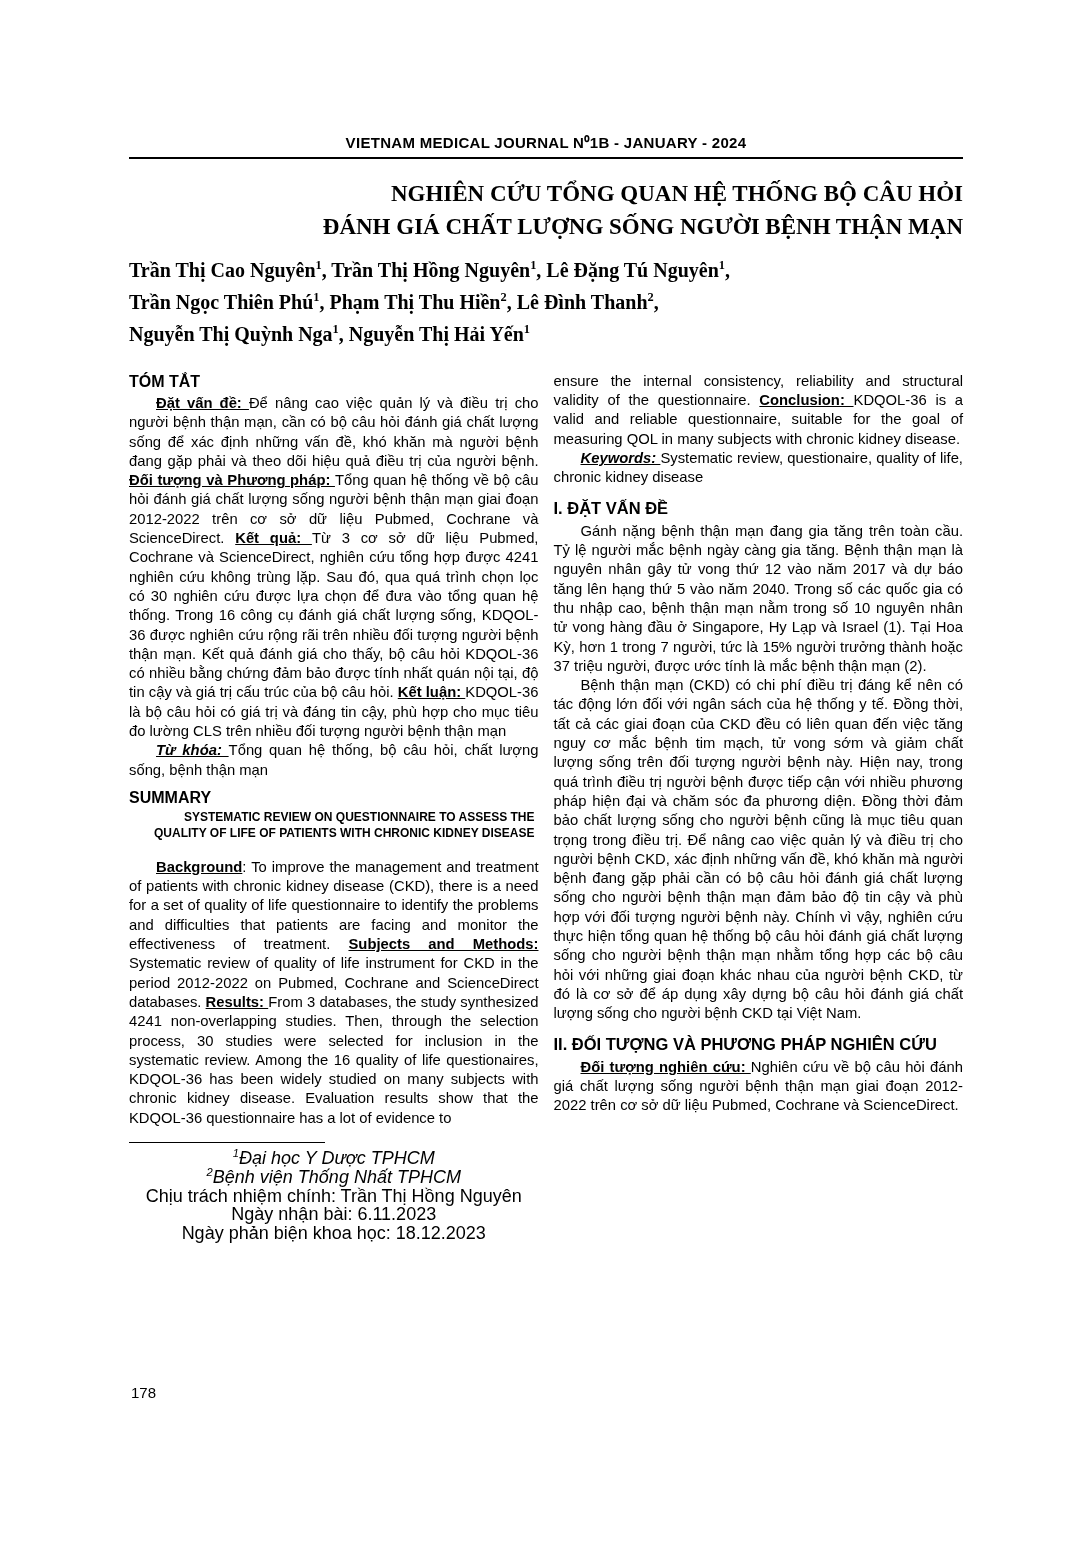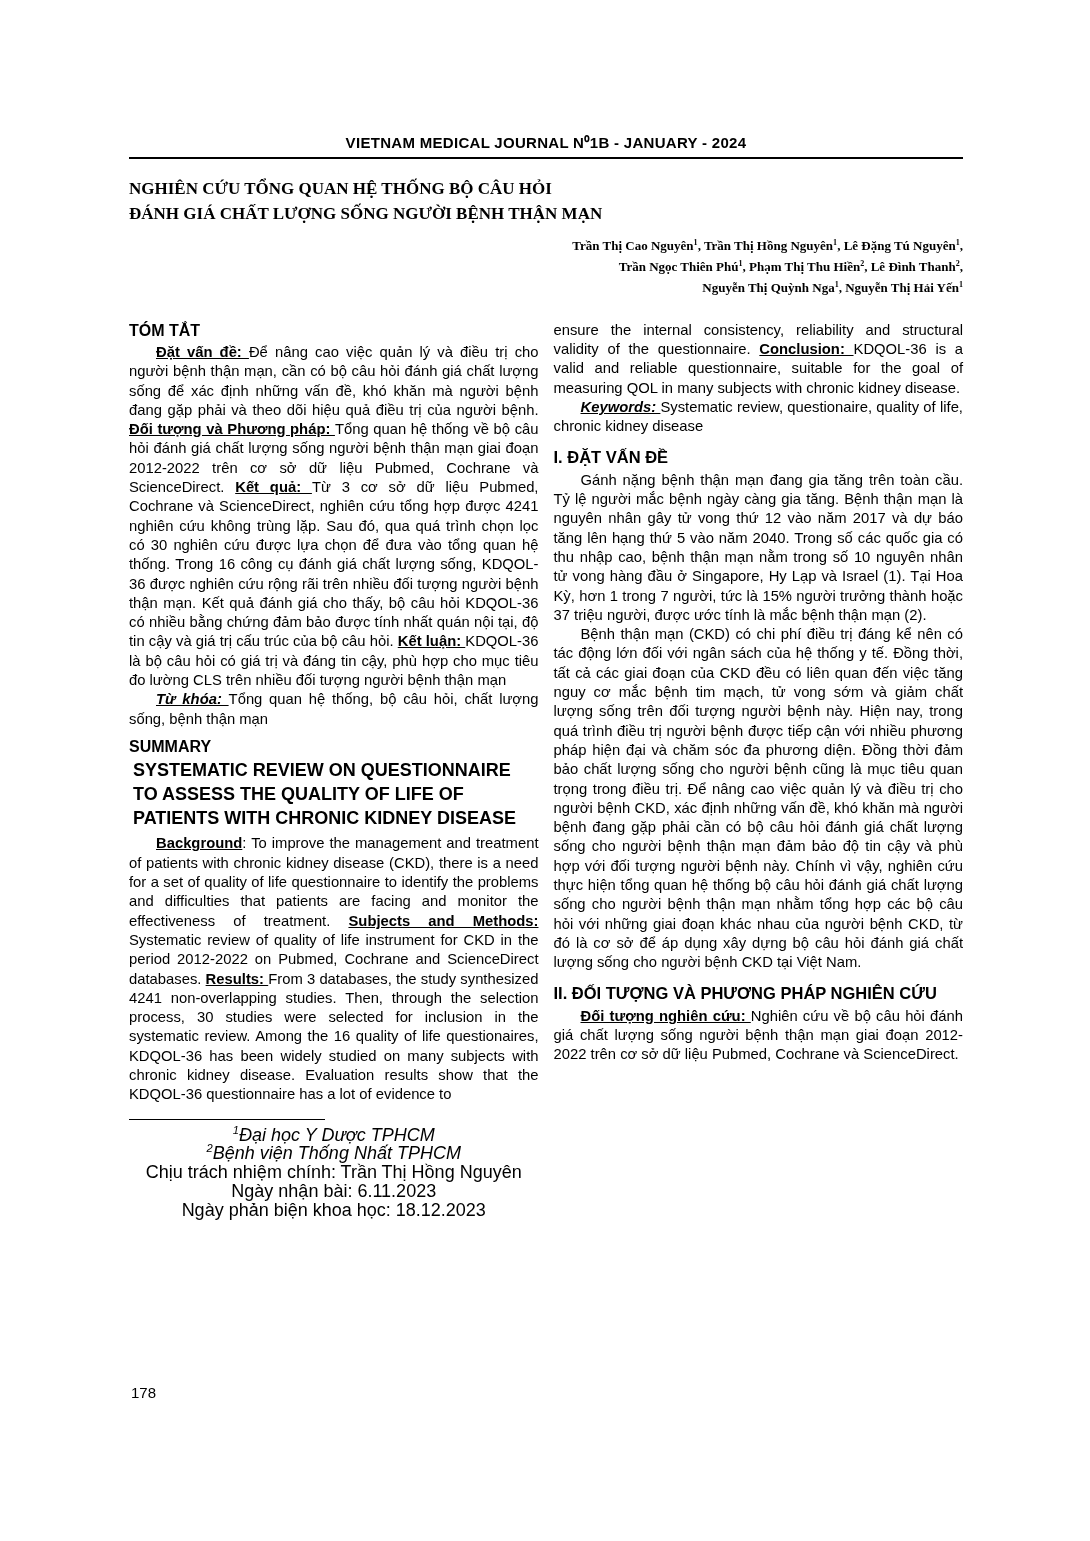--- a/index.html
+++ b/index.html
@@ -16,42 +16,42 @@
     padding: 132px 127px 0 129px;
   }
   .journal-header {
     font-size: 15px; font-weight: bold; text-align: center;
     letter-spacing: .3px;
     padding-bottom: 5px;
     border-bottom: 2px solid #000;
   }
   .title {
     font-family: "Liberation Serif", serif;
-    font-size: 17px; font-weight: bold; text-align: left;
+    font-size: 23px; font-weight: bold; text-align: right;
     line-height: 1.45; margin-top: 18px;
   }
   .authors {
     font-family: "Liberation Serif", serif;
-    font-size: 13px; font-weight: bold; text-align: right;
+    font-size: 20px; font-weight: bold; text-align: left;
     line-height: 1.6; margin-top: 10px;
   }
   .columns { display: flex; gap: 15px; margin-top: 22px; }
   .col {
     flex: 1 1 0; min-width: 0;
     font-size: 14.8px; line-height: 19.3px;
     text-align: justify;
   }
   .h-side { font-size: 16px; font-weight: bold; text-align: left; margin: 0 0 3px 0; }
   .h-side.mt { margin-top: 8px; }
   .h-section { font-size: 16.5px; font-weight: bold; text-align: left; margin: 12px 0 3px 0; }
   p.body { text-indent: 27px; }
   p.noindent { text-indent: 0; }
   .en-title {
-    font-size: 18px; font-weight: bold; text-align: left;
-    line-height: 1.32; margin: 2px 4px 4px 4px; text-indent: 0;
+    font-size: 12px; font-weight: bold; text-align: right;
+    line-height: 1.32; margin: 2px 4px 16px 4px; text-indent: 0;
   }
   .b { font-weight: bold; text-decoration: underline; }
   .i { font-style: italic; }
   sup { font-size: .62em; line-height: 0; vertical-align: super; }
   .footnote { margin-top: 14px; font-size: 18px; line-height: 18.8px; text-align: center; }
   .fn-rule { border: none; border-top: 1.5px solid #000; width: 196px; margin: 0 0 6px 0; }
   .page-number { position: absolute; left: 131px; top: 1384px; font-size: 15px; }
 </style>
 </head>
 <body>

